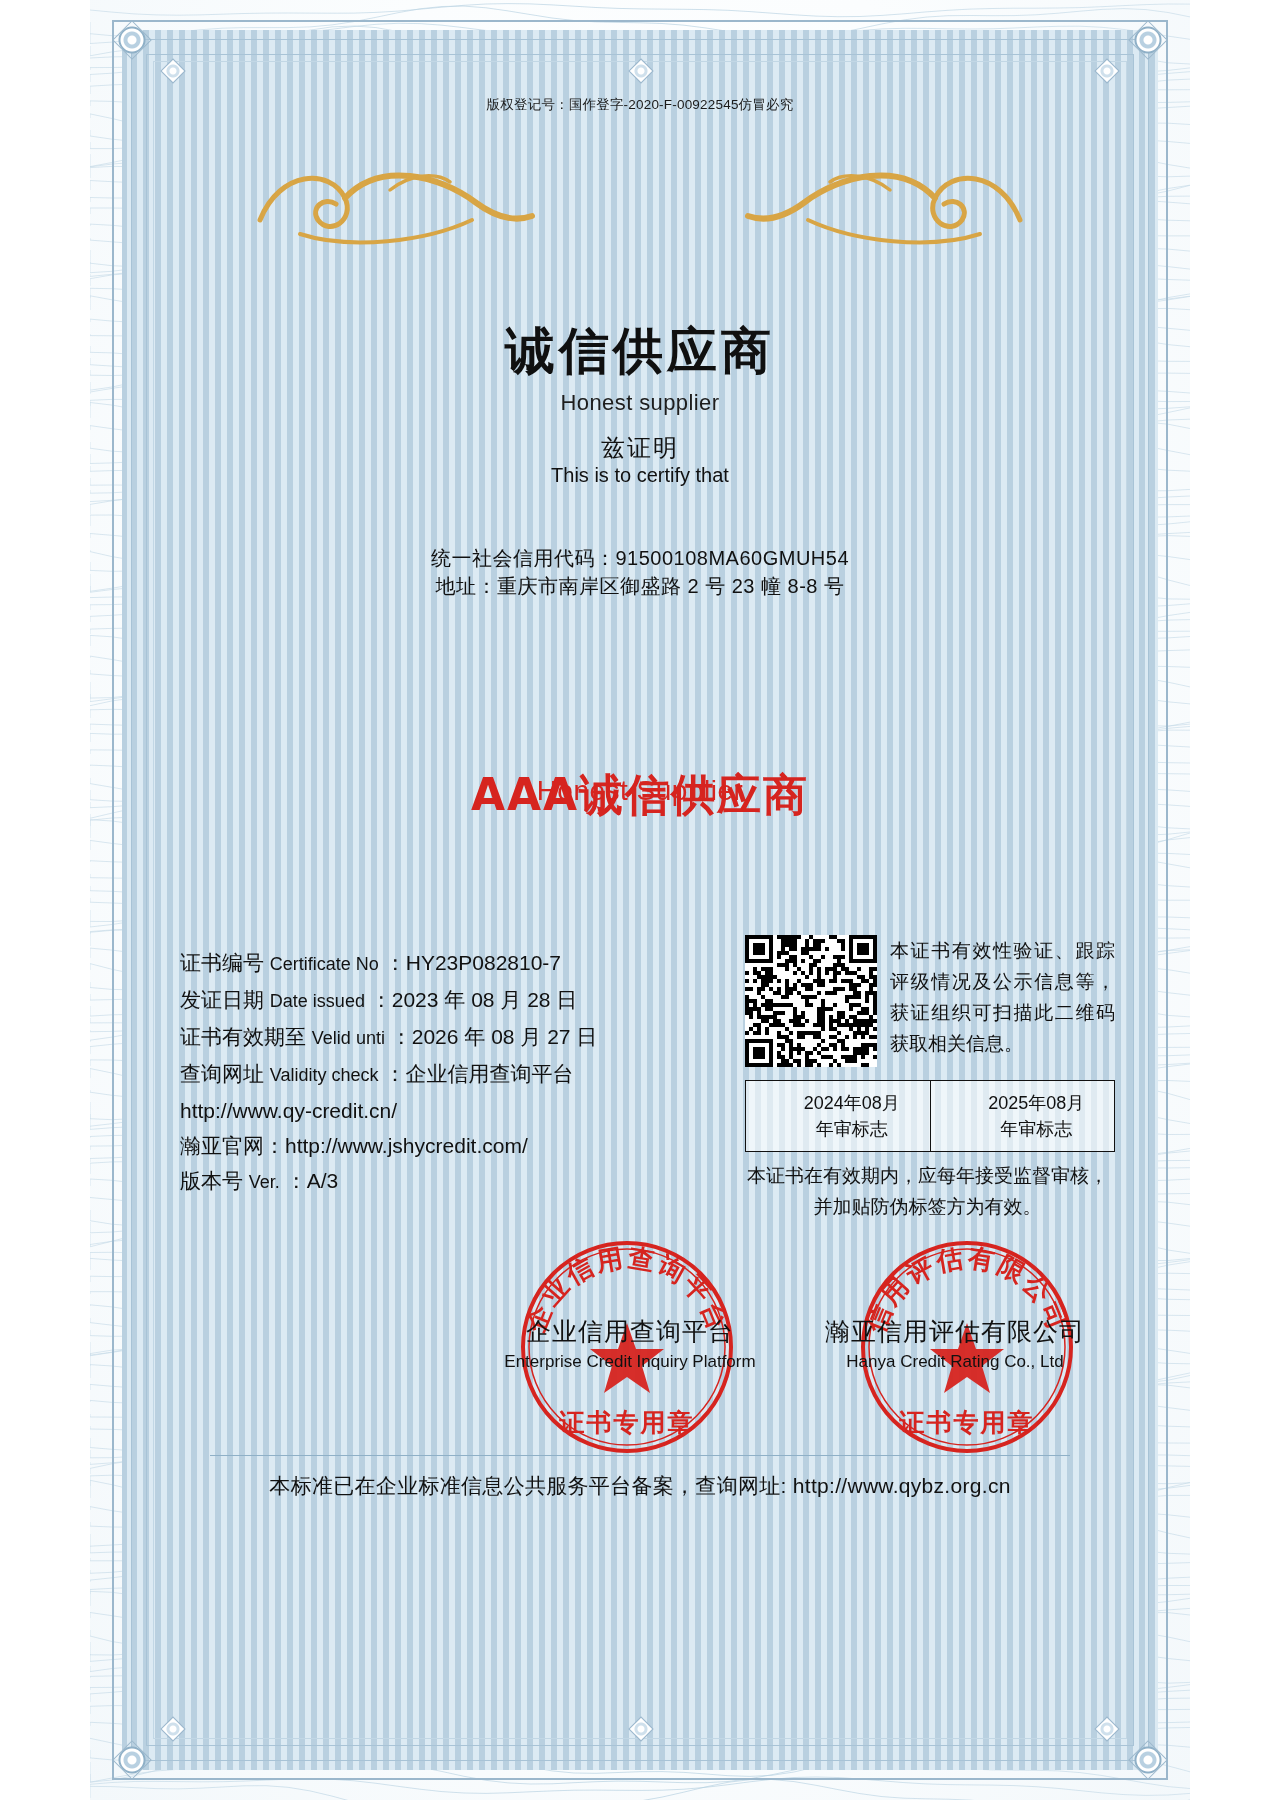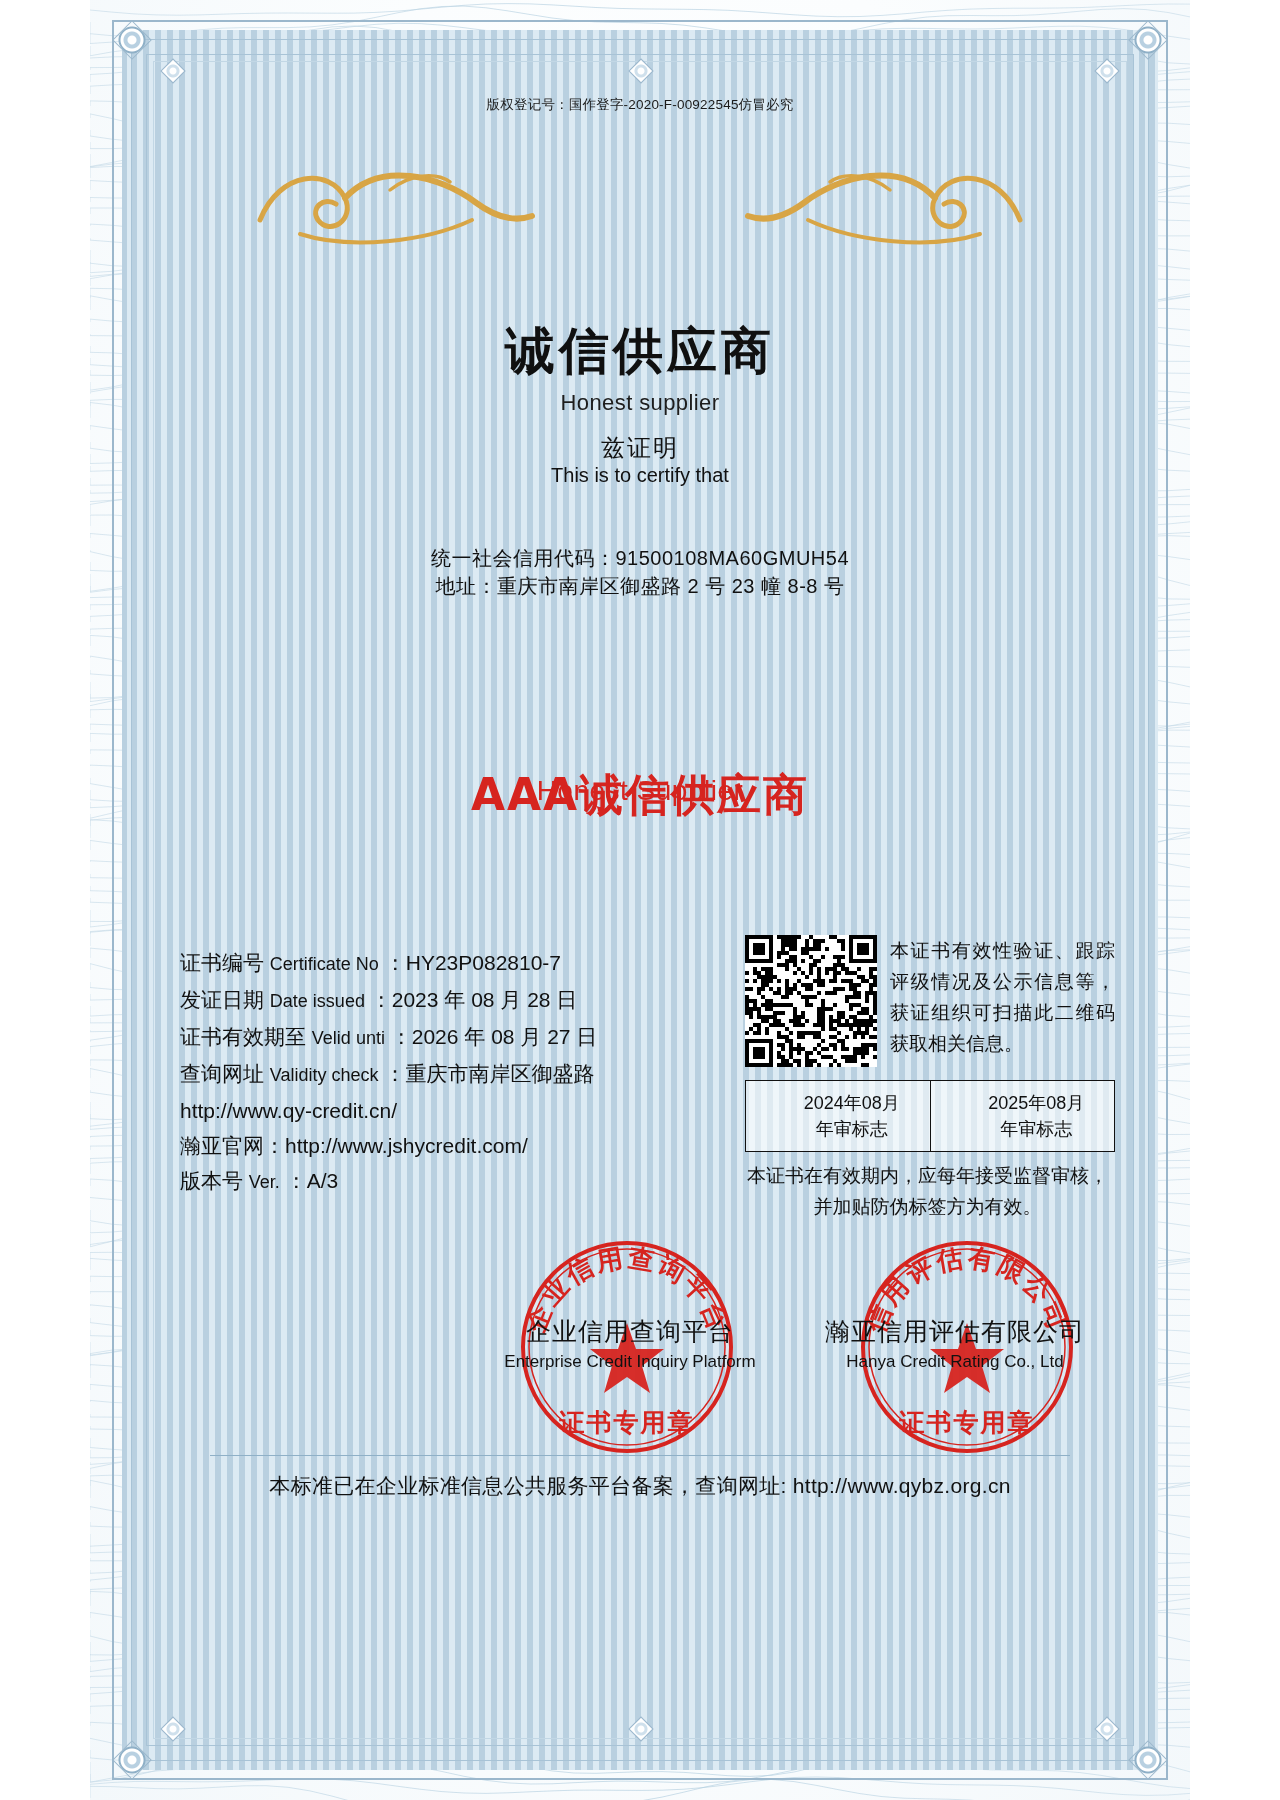--- a/index.html
+++ b/index.html
@@ -269,21 +269,21 @@
         <span>：2023 年 08 月 28 日</span>
       </div>
       <div class="row">
         <span class="lbl-cn">证书有效期至</span>
         <span class="lbl-en">Velid unti</span>
         <span>：2026 年 08 月 27 日</span>
       </div>
       <div class="row">
         <span class="lbl-cn">查询网址</span>
         <span class="lbl-en">Validity check</span>
-        <span>：重庆市南岸区御盛路</span>
+        <span>：企业信用查询平台</span>
       </div>
       <div class="row">http://www.qy-credit.cn/</div>
       <div class="row">
         <span>瀚亚官网：</span><span>http://www.jshycredit.com/</span>
       </div>
       <div class="row">
         <span class="lbl-cn">版本号</span>
         <span class="lbl-en">Ver.</span>
         <span>：A/3</span>
       </div>

